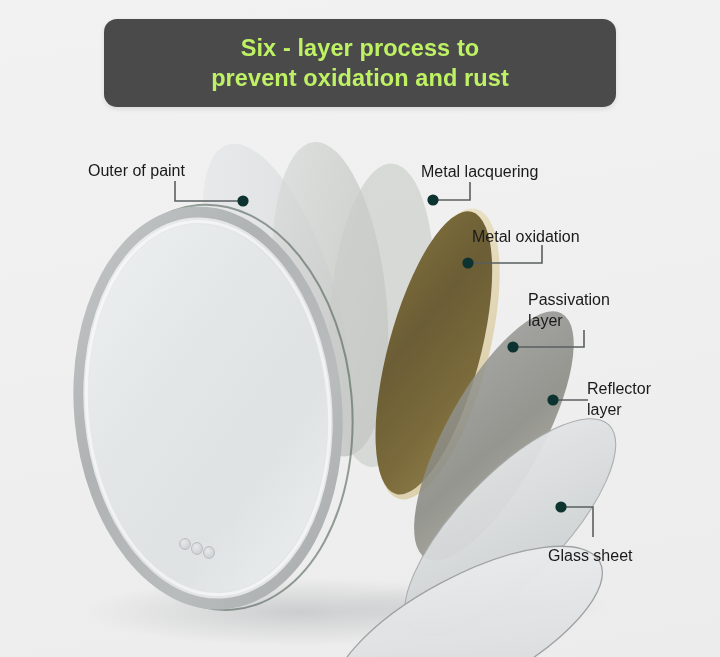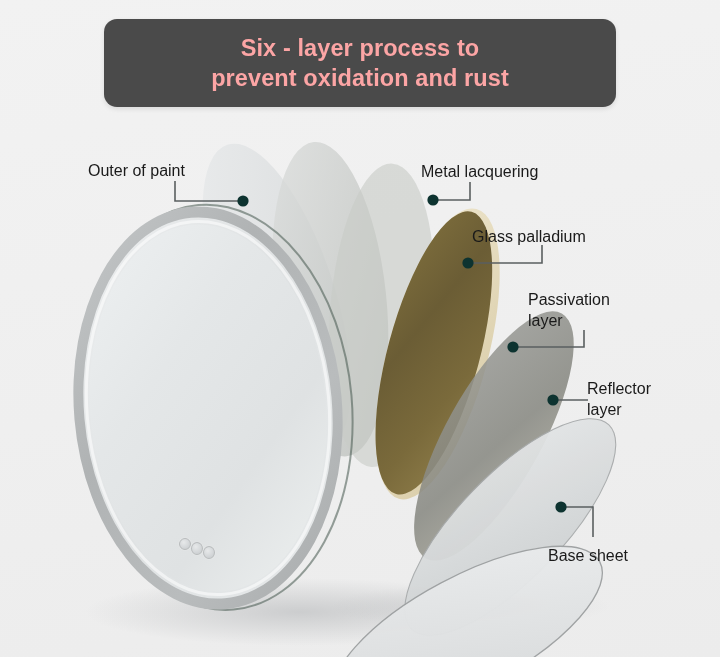--- a/index.html
+++ b/index.html
@@ -30,21 +30,21 @@
     height: 88px;
     background: #4a4a4a;
     border-radius: 13px;
     display: flex;
     flex-direction: column;
     align-items: center;
     justify-content: center;
     box-shadow: 0 2px 5px rgba(0,0,0,0.10);
   }
   .title-line {
-    color: #fca5a5;
+    color: #bef264;
     font-size: 23.5px;
     font-weight: bold;
     line-height: 30px;
     letter-spacing: 0.1px;
     white-space: nowrap;
   }
 
   
   #artwork {
     position: absolute;
@@ -221,23 +221,23 @@
 
   <div id="title-banner">
     <div class="title-line">Six - layer process to</div>
     <div class="title-line">prevent oxidation and rust</div>
   </div>
 
   <div class="label" style="left:88px; top:160px;">Outer of paint</div>
 
   <div class="label" style="left:421px; top:161px;">Metal lacquering</div>
 
-  <div class="label" style="left:472px; top:226px;">Glass palladium</div>
+  <div class="label" style="left:472px; top:226px;">Metal oxidation</div>
 
   <div class="label" style="left:528px; top:289px;">Passivation
 layer</div>
 
   <div class="label" style="left:587px; top:378px;">Reflector
 layer</div>
 
-  <div class="label" style="left:548px; top:545px;">Base sheet</div>
+  <div class="label" style="left:548px; top:545px;">Glass sheet</div>
 
 </div>
 
 </body></html>

